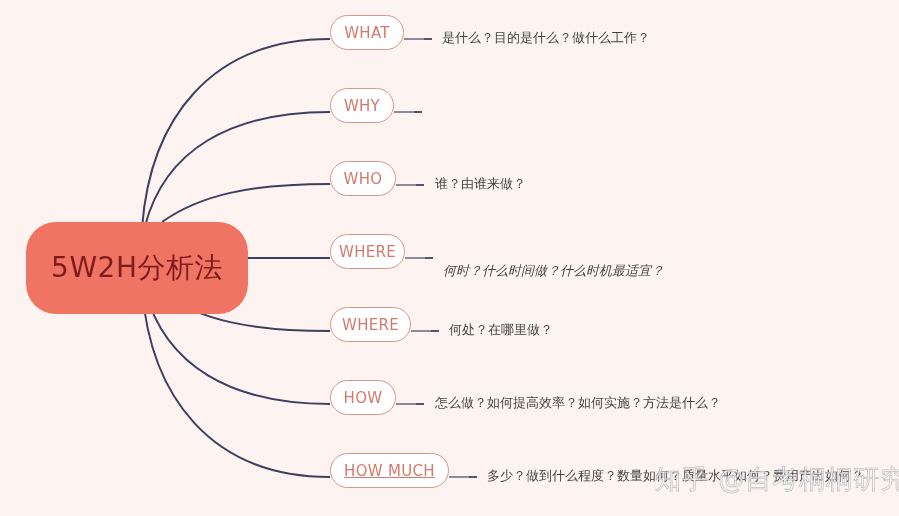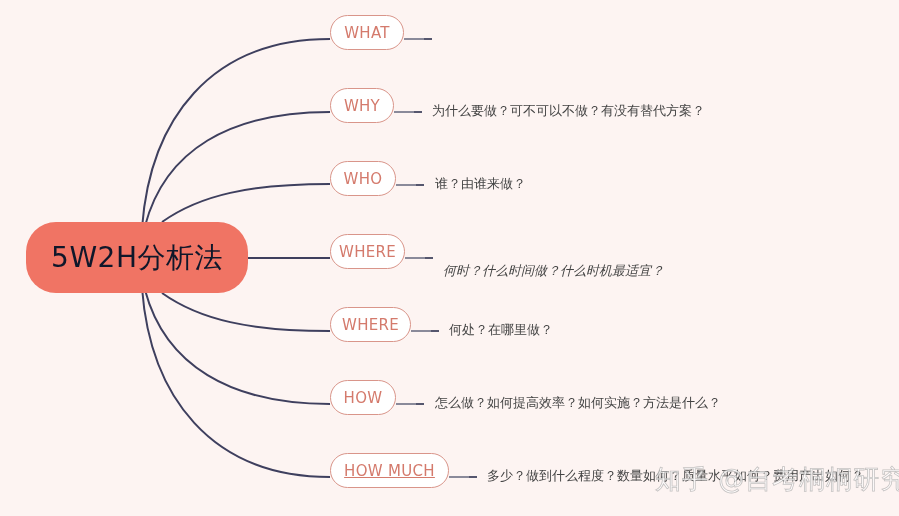--- a/index.html
+++ b/index.html
@@ -5,24 +5,24 @@
   html, body { margin: 0; padding: 0; }
   body {
     width: 899px; height: 516px; overflow: hidden;
     background: #FDF4F2;
     position: relative;
     font-family: "DejaVu Sans", "Liberation Sans", sans-serif;
   }
   #canvas { position: absolute; left: 0; top: 0; width: 899px; height: 516px; }
   svg.links { position: absolute; left: 0; top: 0; }
   .root {
-    position: absolute; left: 26px; top: 222px; width: 222px; height: 71px;
+    position: absolute; left: 26px; top: 222px; width: 222px; height: 92px;
     background: #F07464; border-radius: 30px;
     display: flex; align-items: center; justify-content: center;
-    color: #0f172a; font-size: 28px; letter-spacing: 0.5px;
+    color: #7f1d1d; font-size: 28px; letter-spacing: 0.5px;
     box-sizing: border-box;
   }
   .node {
     position: absolute; left: 330px; height: 35px;
     background: #FFFFFF; border: 1.3px solid #D9958A; border-radius: 24px;
     box-sizing: border-box;
     display: flex; align-items: center; justify-content: center;
     color: #D47A6C; font-size: 15px; letter-spacing: 0.3px;
   }
   .leader {
@@ -62,27 +62,27 @@
 
   <div class="root">
     <span>5W2H分析法</span>
   </div>
 
   <div class="node" style="top:15px;width:74px;">
     <span>WHAT</span>
   </div>
   <div class="leader" style="left:404px;top:38px;width:20px;"></div>
   <div class="leader-dot" style="left:424px;top:38px;"></div>
+  <div class="desc" style="left:442px;top:30px;">是什么？目的是什么？做什么工作？</div>
 
   <div class="node" style="top:88px;width:64px;">
     <span>WHY</span>
   </div>
   <div class="leader" style="left:394px;top:111px;width:20px;"></div>
   <div class="leader-dot" style="left:414px;top:111px;"></div>
-  <div class="desc" style="left:432px;top:103px;">为什么要做？可不可以不做？有没有替代方案？</div>
 
   <div class="node" style="top:161px;width:66px;">
     <span>WHO</span>
   </div>
   <div class="leader" style="left:396px;top:184px;width:20px;"></div>
   <div class="leader-dot" style="left:416px;top:184px;"></div>
   <div class="desc" style="left:435px;top:176px;">谁？由谁来做？</div>
 
   <div class="node" style="top:234px;width:75px;">
     <span>WHERE</span>

